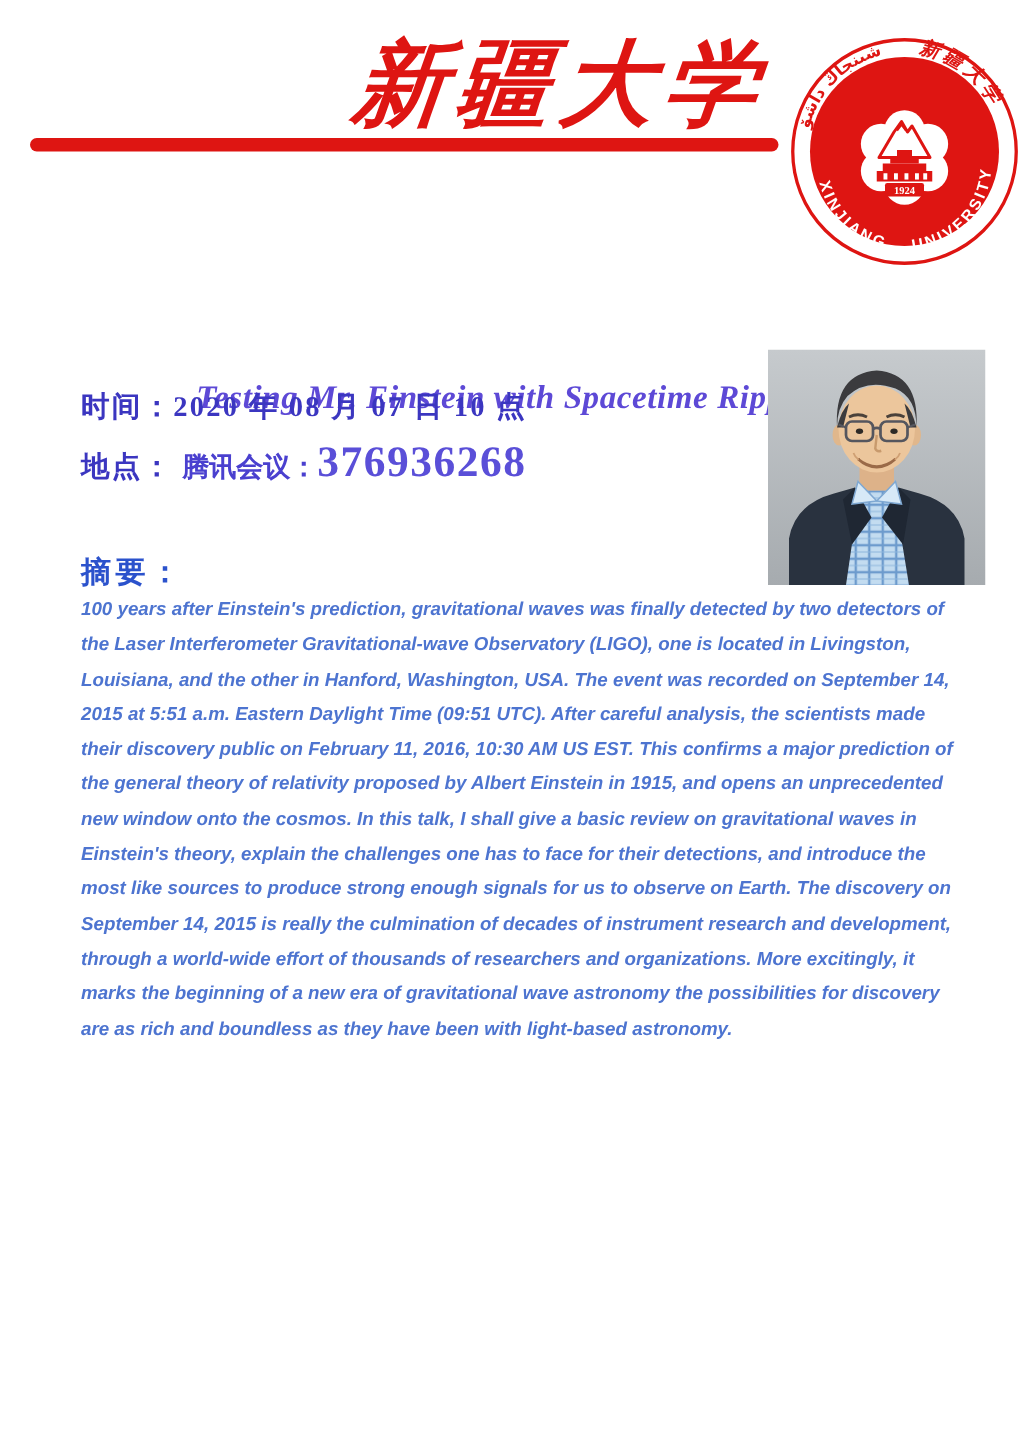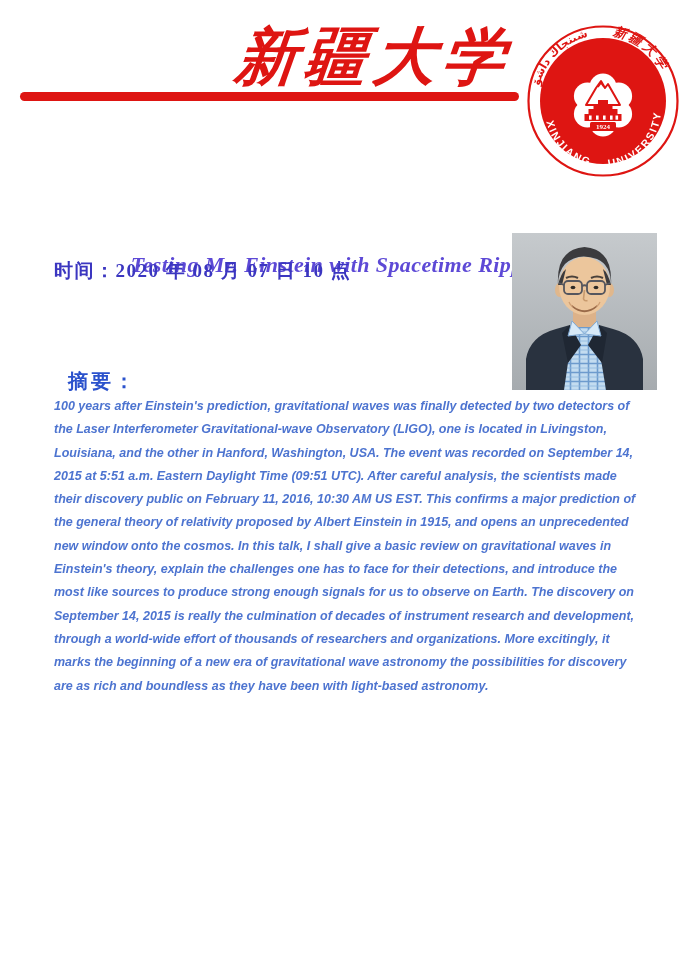--- a/index.html
+++ b/index.html
@@ -48,21 +48,21 @@
   
   .info-row{position:absolute;left:54px;white-space:nowrap;}
   .row-time{top:258px;font-size:19px;font-weight:bold;color:#3b36c0;letter-spacing:1.5px;}
   .row-venue{top:292px;display:flex;align-items:baseline;}
   .venue-label{font-size:19px;font-weight:bold;color:#3b36c0;letter-spacing:1.5px;}
   .venue-platform{font-size:18px;font-weight:bold;color:#4a40cf;
     font-family:"Liberation Sans", sans-serif;margin-left:6px;}
   .venue-id{font-size:29px;font-weight:bold;color:#5a4fd8;letter-spacing:1px;
     font-family:"Liberation Serif", serif;}
   .row-speaker{top:334px;font-size:20px;font-weight:bold;color:#2b52cc;letter-spacing:3px;}
-  .row-abslabel{top:368px;font-size:20px;font-weight:bold;color:#2b52cc;letter-spacing:3px;margin-left:14px;}
+  .row-abslabel{top:368px;font-size:20px;font-weight:bold;color:#2b52cc;letter-spacing:3px;}
   
   .abstract{
     position:absolute;left:54px;top:395px;width:592px;
     font-size:12.5px;line-height:23.3px;
     font-weight:bold;font-style:italic;color:#4d74d0;
     font-family:Liberation Sans, sans-serif;
     text-align:left;
   }
   
   .bio{
@@ -141,20 +141,25 @@
       </text>
     </svg>
   </div>
 
   <div class="subtitle">Testing Mr. Einstein with Spacetime Ripples</div>
 
   <div class="info-row row-time">
     <span>时间：</span><span>2020 年 08 月 07 日 10 点</span>
   </div>
 
+  <div class="info-row row-venue">
+    <span class="venue-label">地点：</span>
+    <span class="venue-platform">腾讯会议：</span>
+    <span class="venue-id">376936268</span>
+  </div>
 
 
   <div class="info-row row-abslabel">摘要：</div>
 
   <div class="photo">
     <svg width="145" height="157" viewBox="0 0 145 157">
       <defs>
         <linearGradient id="pbg" x1="0" y1="0" x2="0" y2="1">
           <stop offset="0" stop-color="#c6cacd"></stop>
           <stop offset="1" stop-color="#a6abaf"></stop>

